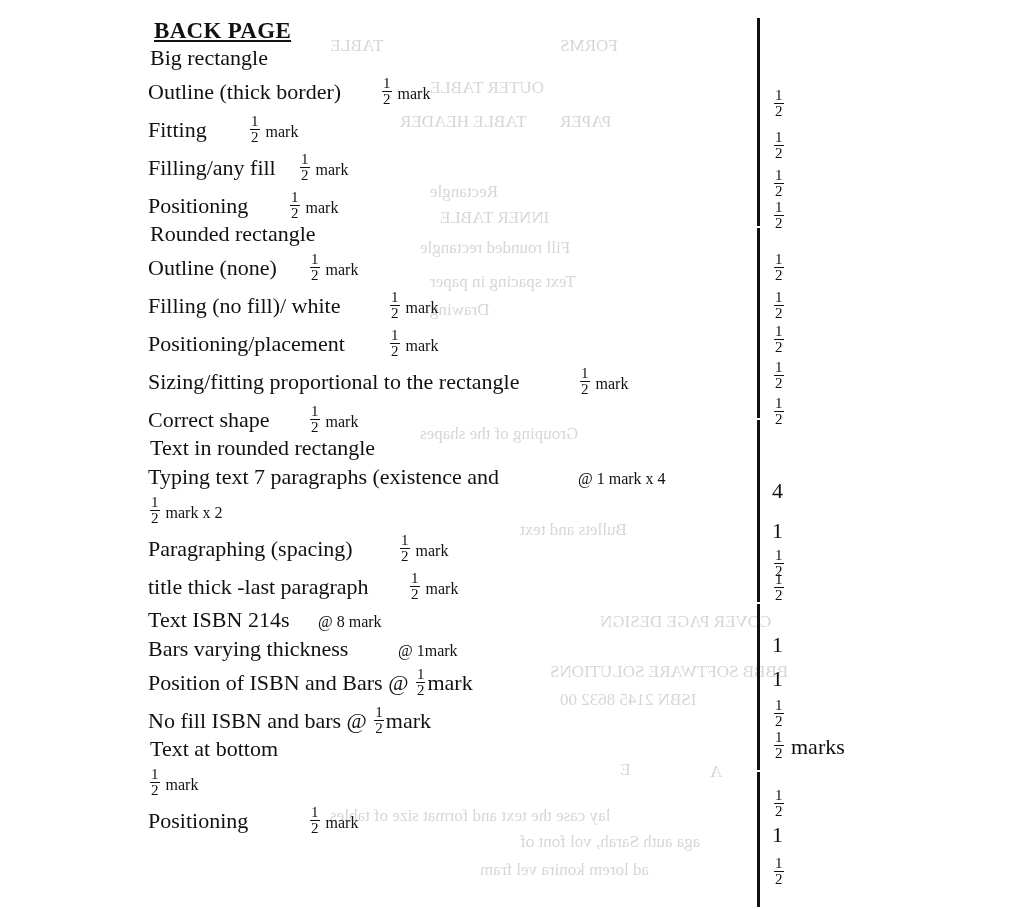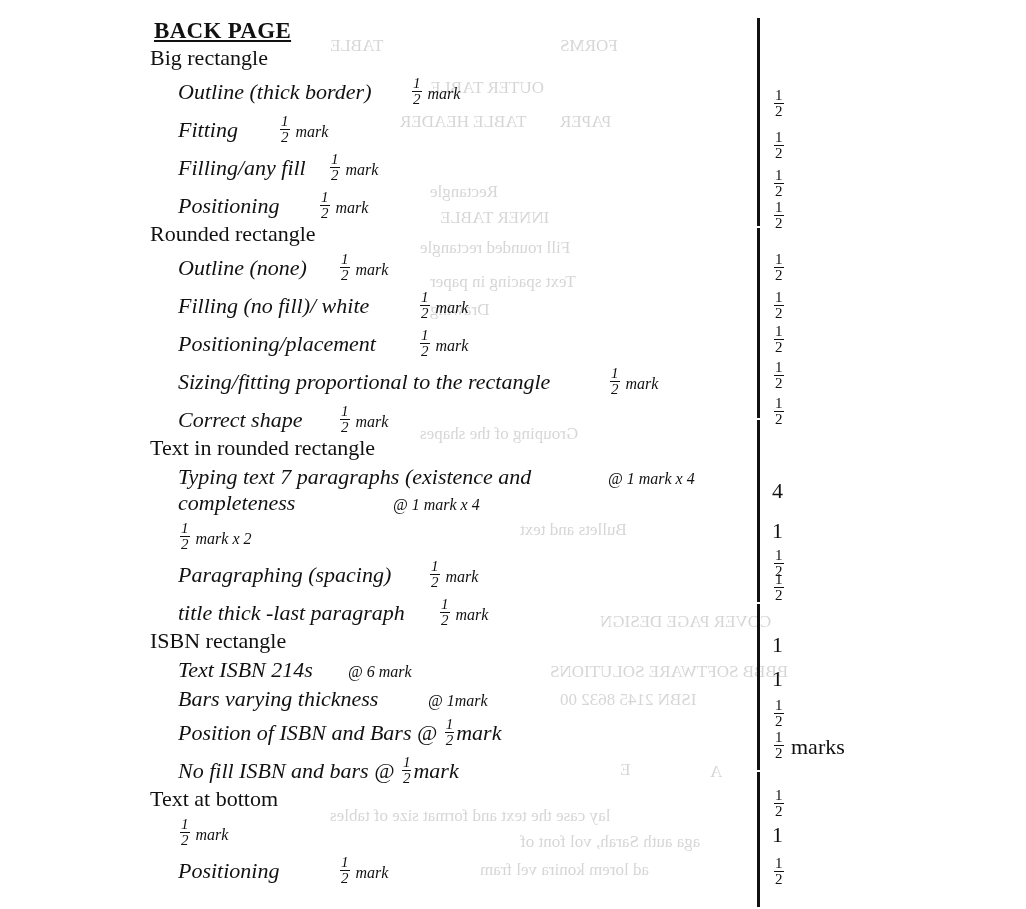--- a/index.html
+++ b/index.html
@@ -67,23 +67,21 @@
   }
 
   
   .head {
     margin-left: 2px;
     margin-top: 2px;
     margin-bottom: 1px;
   }
   
   .sub {
-    margin-left: 30px;
     margin-top: 7px;
-    font-style: italic;
   }
 
   .mark {
     display: inline-block;
     white-space: nowrap;
   }
 
   
   .frac {
     display: inline-block;
@@ -165,26 +163,24 @@
       <div class="row sub"><span class="lbl" style="width:150px">Filling/any fill</span><span class="mark"><span class="frac"><span class="num">1</span><span class="den">2</span></span> mark</span></div>
       <div class="row sub"><span class="lbl" style="width:140px">Positioning</span><span class="mark"><span class="frac"><span class="num">1</span><span class="den">2</span></span> mark</span></div>
       <div class="row head"><span class="lbl">Rounded rectangle</span></div>
       <div class="row sub"><span class="lbl" style="width:160px">Outline (none)</span><span class="mark"><span class="frac"><span class="num">1</span><span class="den">2</span></span> mark</span></div>
       <div class="row sub"><span class="lbl" style="width:240px">Filling (no fill)/ white</span><span class="mark"><span class="frac"><span class="num">1</span><span class="den">2</span></span> mark</span></div>
       <div class="row sub"><span class="lbl" style="width:240px">Positioning/placement</span><span class="mark"><span class="frac"><span class="num">1</span><span class="den">2</span></span> mark</span></div>
       <div class="row sub"><span class="lbl" style="width:430px">Sizing/fitting proportional to the rectangle</span><span class="mark"><span class="frac"><span class="num">1</span><span class="den">2</span></span> mark</span></div>
       <div class="row sub"><span class="lbl" style="width:160px">Correct shape</span><span class="mark"><span class="frac"><span class="num">1</span><span class="den">2</span></span> mark</span></div>
       <div class="row head"><span class="lbl">Text in rounded rectangle</span></div>
       <div class="row sub"><span class="lbl" style="width:430px">Typing text 7 paragraphs (existence and</span><span class="mark">@ 1 mark x 4</span></div>
-      <div class="row sub" style="margin-top:4px"><span class="lbl" style="width:215px">completeness</span><span class="mark">@ 1 mark x 4</span></div>
       <div class="row sub"><span class="mark"><span class="frac"><span class="num">1</span><span class="den">2</span></span> mark x 2</span></div>
       <div class="row sub"><span class="lbl" style="width:250px">Paragraphing (spacing)</span><span class="mark"><span class="frac"><span class="num">1</span><span class="den">2</span></span> mark</span></div>
       <div class="row sub"><span class="lbl" style="width:260px">title thick -last paragraph</span><span class="mark"><span class="frac"><span class="num">1</span><span class="den">2</span></span> mark</span></div>
-      <div class="row head"><span class="lbl">ISBN rectangle</span></div>
-      <div class="row sub"><span class="lbl" style="width:170px">Text ISBN 214s</span><span class="mark">@ 6 mark</span></div>
+      <div class="row sub"><span class="lbl" style="width:170px">Text ISBN 214s</span><span class="mark">@ 8 mark</span></div>
       <div class="row sub"><span class="lbl" style="width:250px">Bars varying thickness</span><span class="mark">@ 1mark</span></div>
       <div class="row sub"><span class="lbl" style="width:400px">Position of ISBN and Bars @ <span class="frac"><span class="num">1</span><span class="den">2</span></span>mark</span></div>
       <div class="row sub"><span class="lbl" style="width:400px">No fill ISBN and bars @ <span class="frac"><span class="num">1</span><span class="den">2</span></span>mark</span></div>
       <div class="row head"><span class="lbl">Text at bottom</span></div>
       <div class="row sub"><span class="mark"><span class="frac"><span class="num">1</span><span class="den">2</span></span> mark</span></div>
       <div class="row sub"><span class="lbl" style="width:160px">Positioning</span><span class="mark"><span class="frac"><span class="num">1</span><span class="den">2</span></span> mark</span></div>
     </div>
 
   <div class="rule" style="top:18px;height:208px;"></div>
   <div class="rule" style="top:228px;height:190px;"></div>

